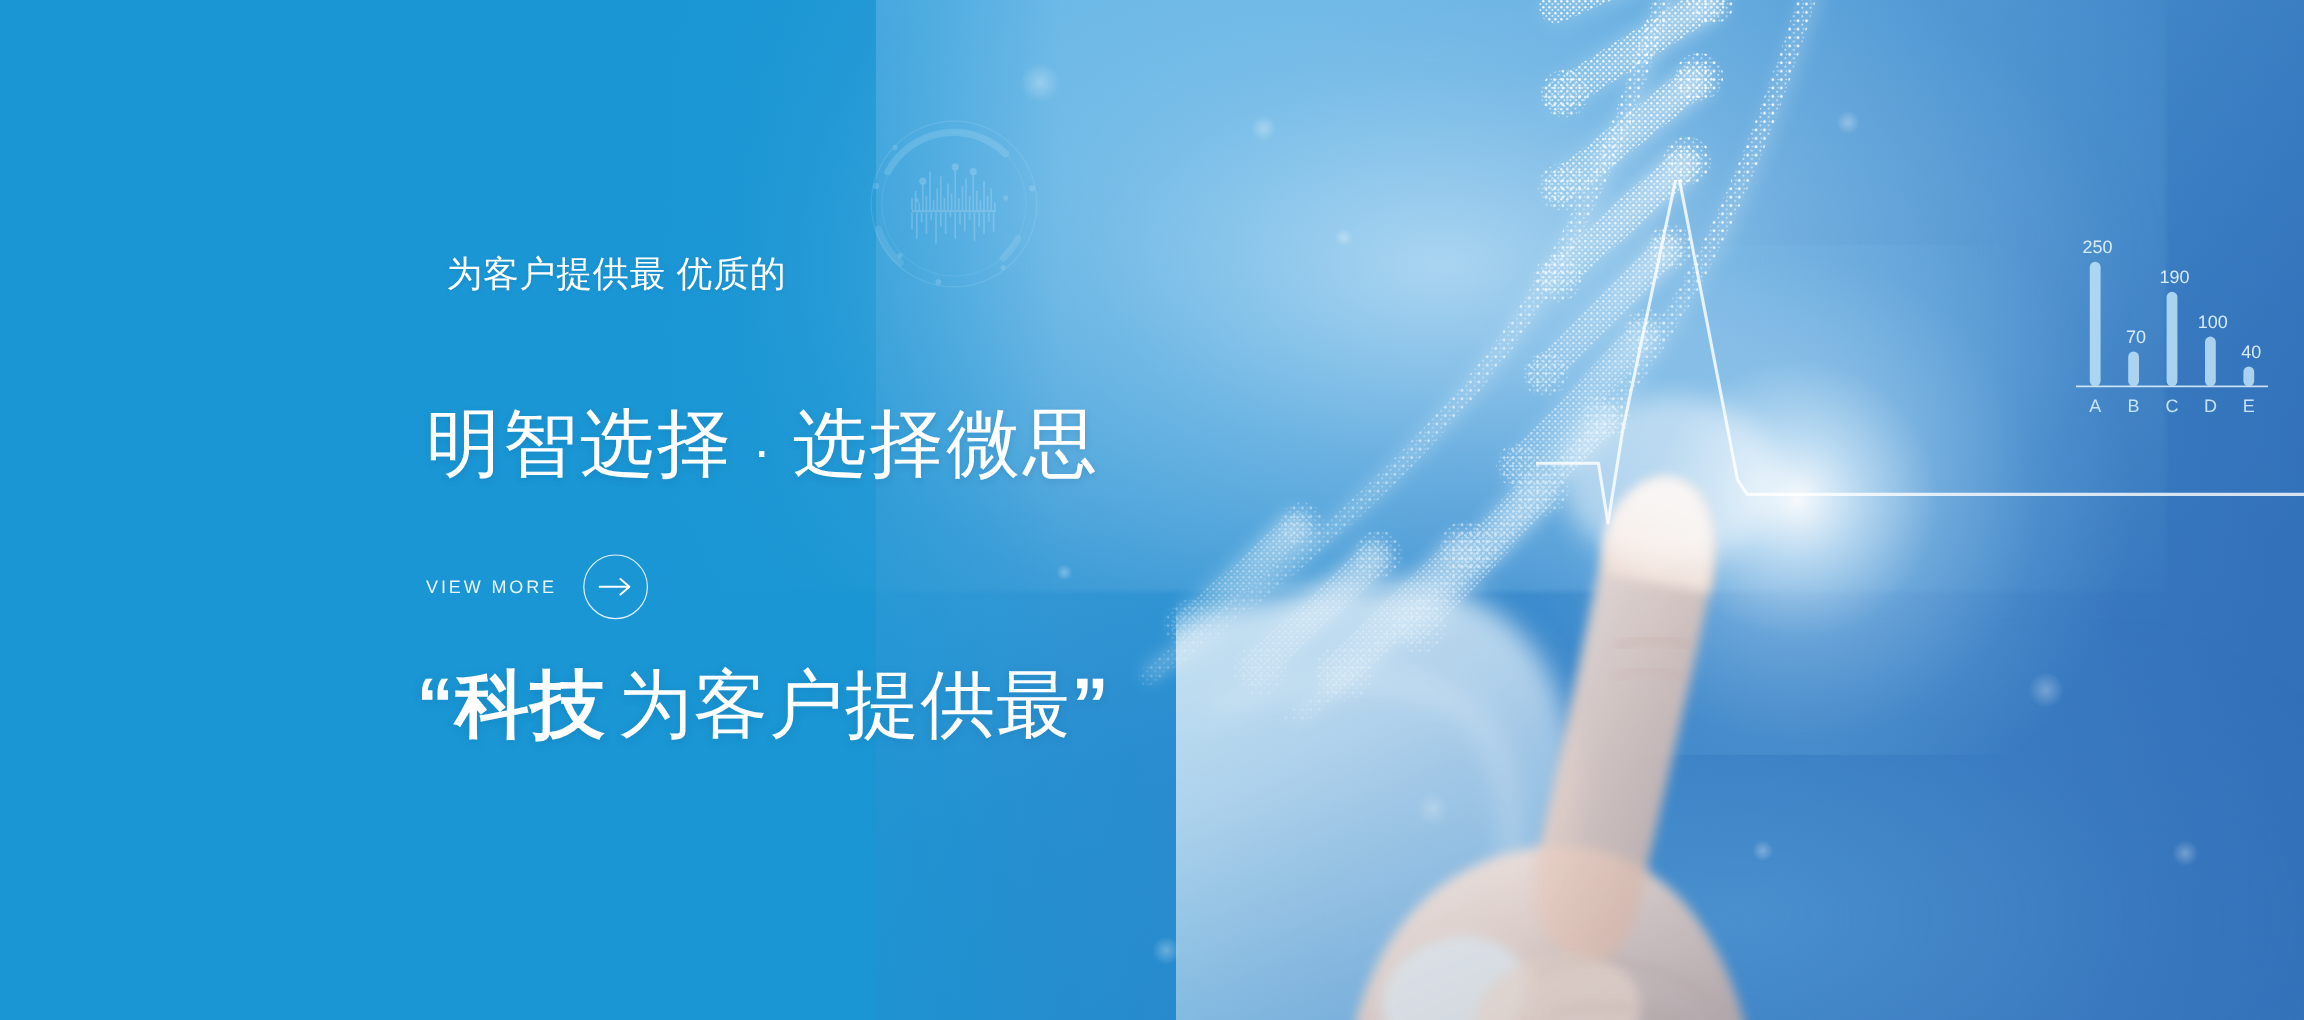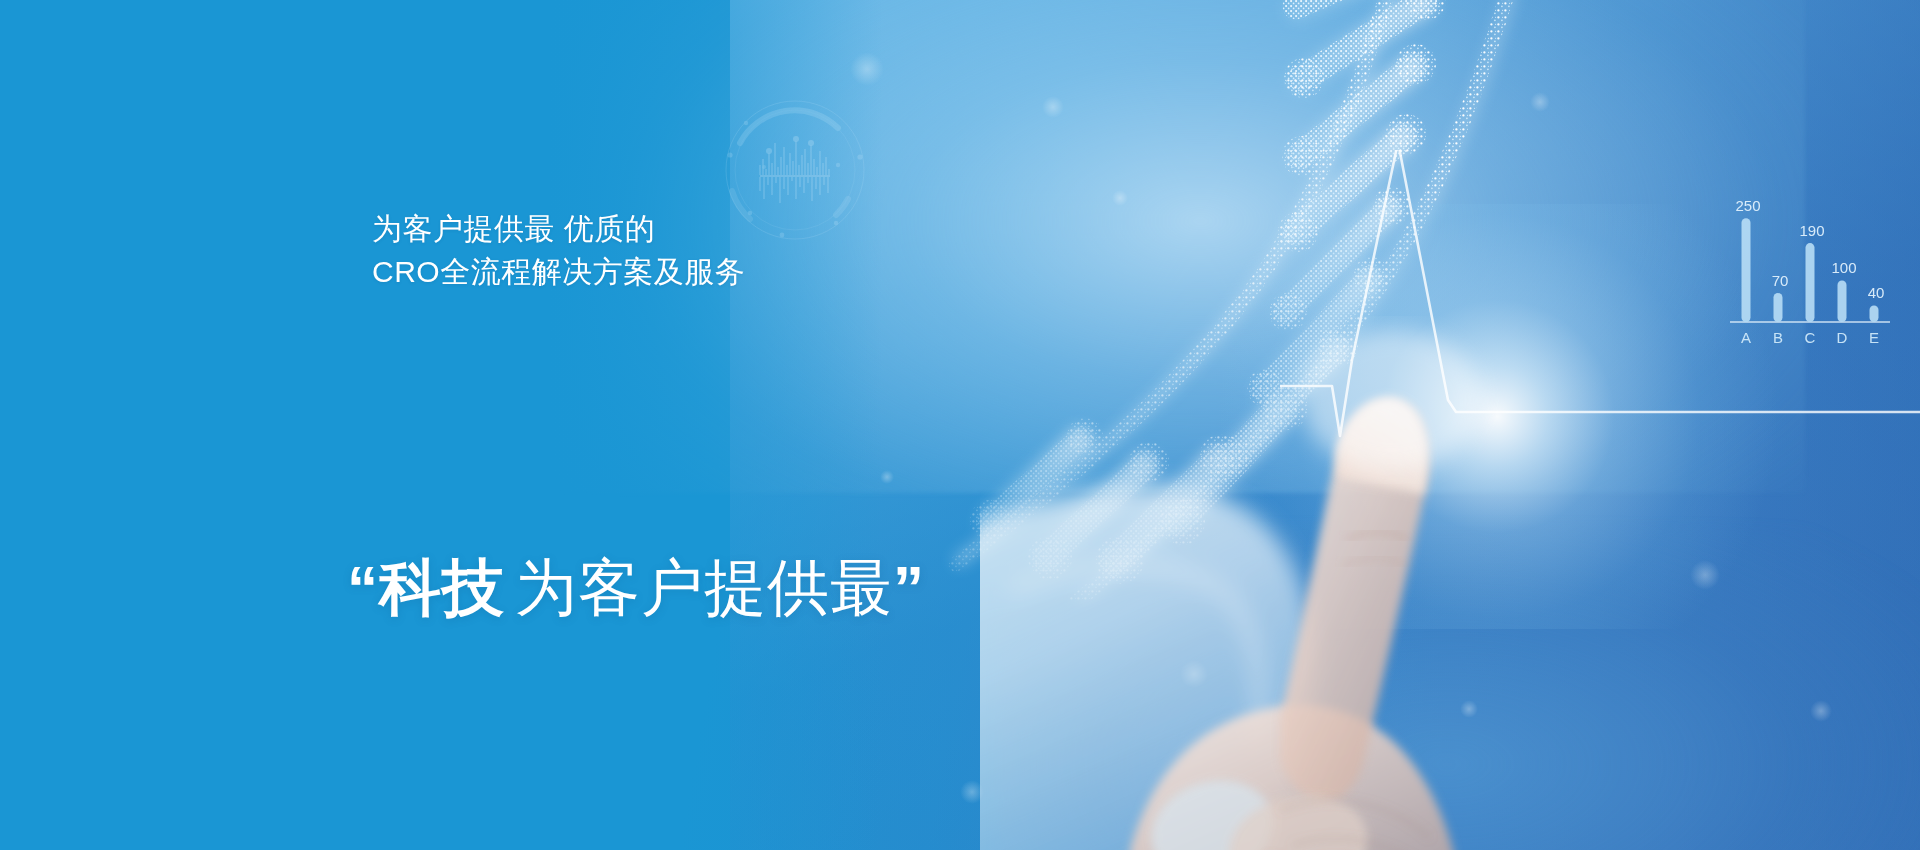--- a/index.html
+++ b/index.html
@@ -478,23 +478,34 @@
         <rect x="151.5" y="117.38461538461539" width="9" height="16.615384615384617" rx="4.5" fill="#bfe3f8" opacity=".92"></rect>
         <text x="158" y="110.38461538461539" text-anchor="middle" class="val">40</text>
         <text x="156" y="155" text-anchor="middle" class="cat">E</text>
       </svg>
   </div>
 
   <div class="content">
 
     <div class="sub">
       <span>为客户提供最 优质的</span>
-      <span class="l2">CRO全流程解决方案及服务</span>
     </div>
 
-
+    <div class="headline">
+      <span>明智选择</span><span class="dot">·</span><span>选择微思</span>
+    </div>
+
+    <div class="viewmore">
+      <span class="viewmore-label">VIEW MORE</span>
+      <span class="viewmore-circle">
+        <svg width="30" height="16" viewBox="0 0 30 16">
+          <line x1="1" y1="8" x2="26" y2="8" stroke="#ffffff" stroke-width="1.6"></line>
+          <polyline points="19,1.5 26.5,8 19,14.5" fill="none" stroke="#ffffff" stroke-width="1.6" stroke-linecap="round" stroke-linejoin="round"></polyline>
+        </svg>
+      </span>
+    </div>
 
     <div class="quote">
       <span class="mark">“</span><span class="strong">科技</span><span class="light">为客户提供最</span><span class="mark">”</span>
     </div>
 
   </div>
 </div>
 
 </body></html>

